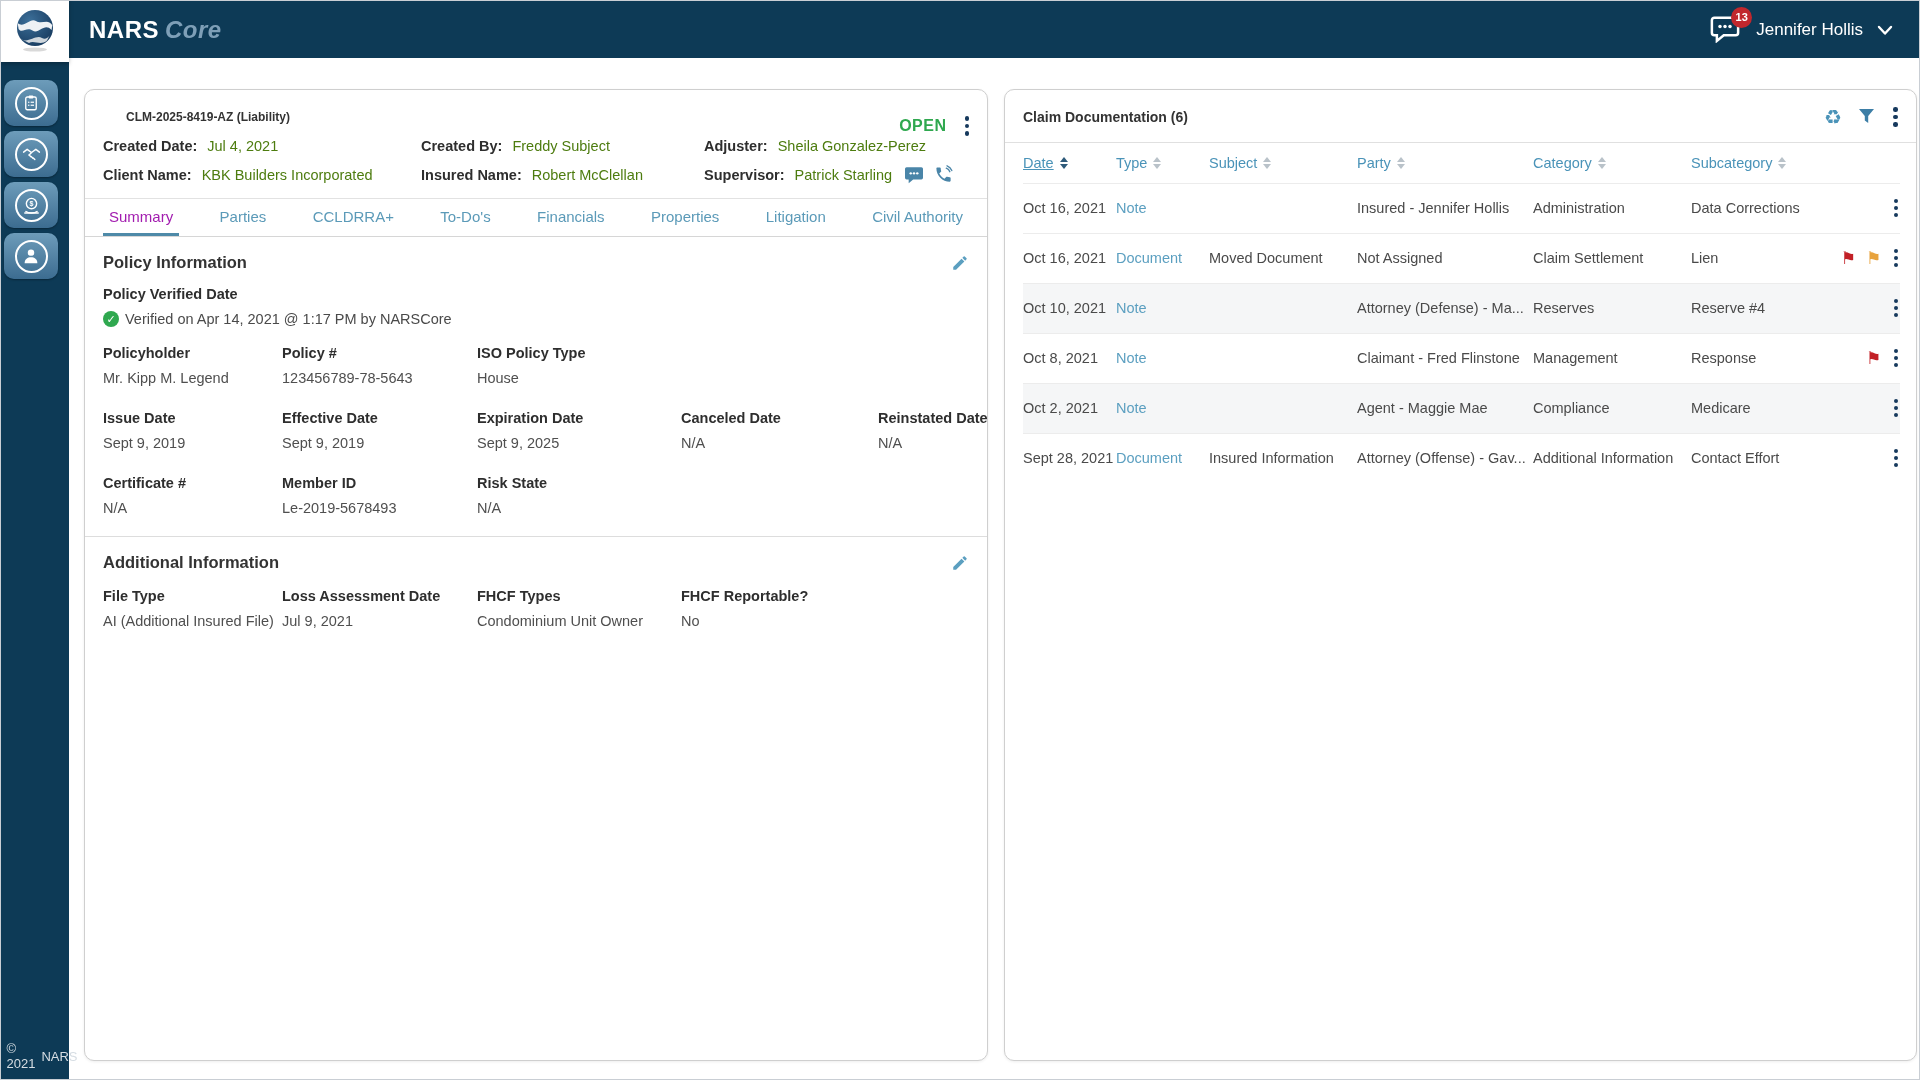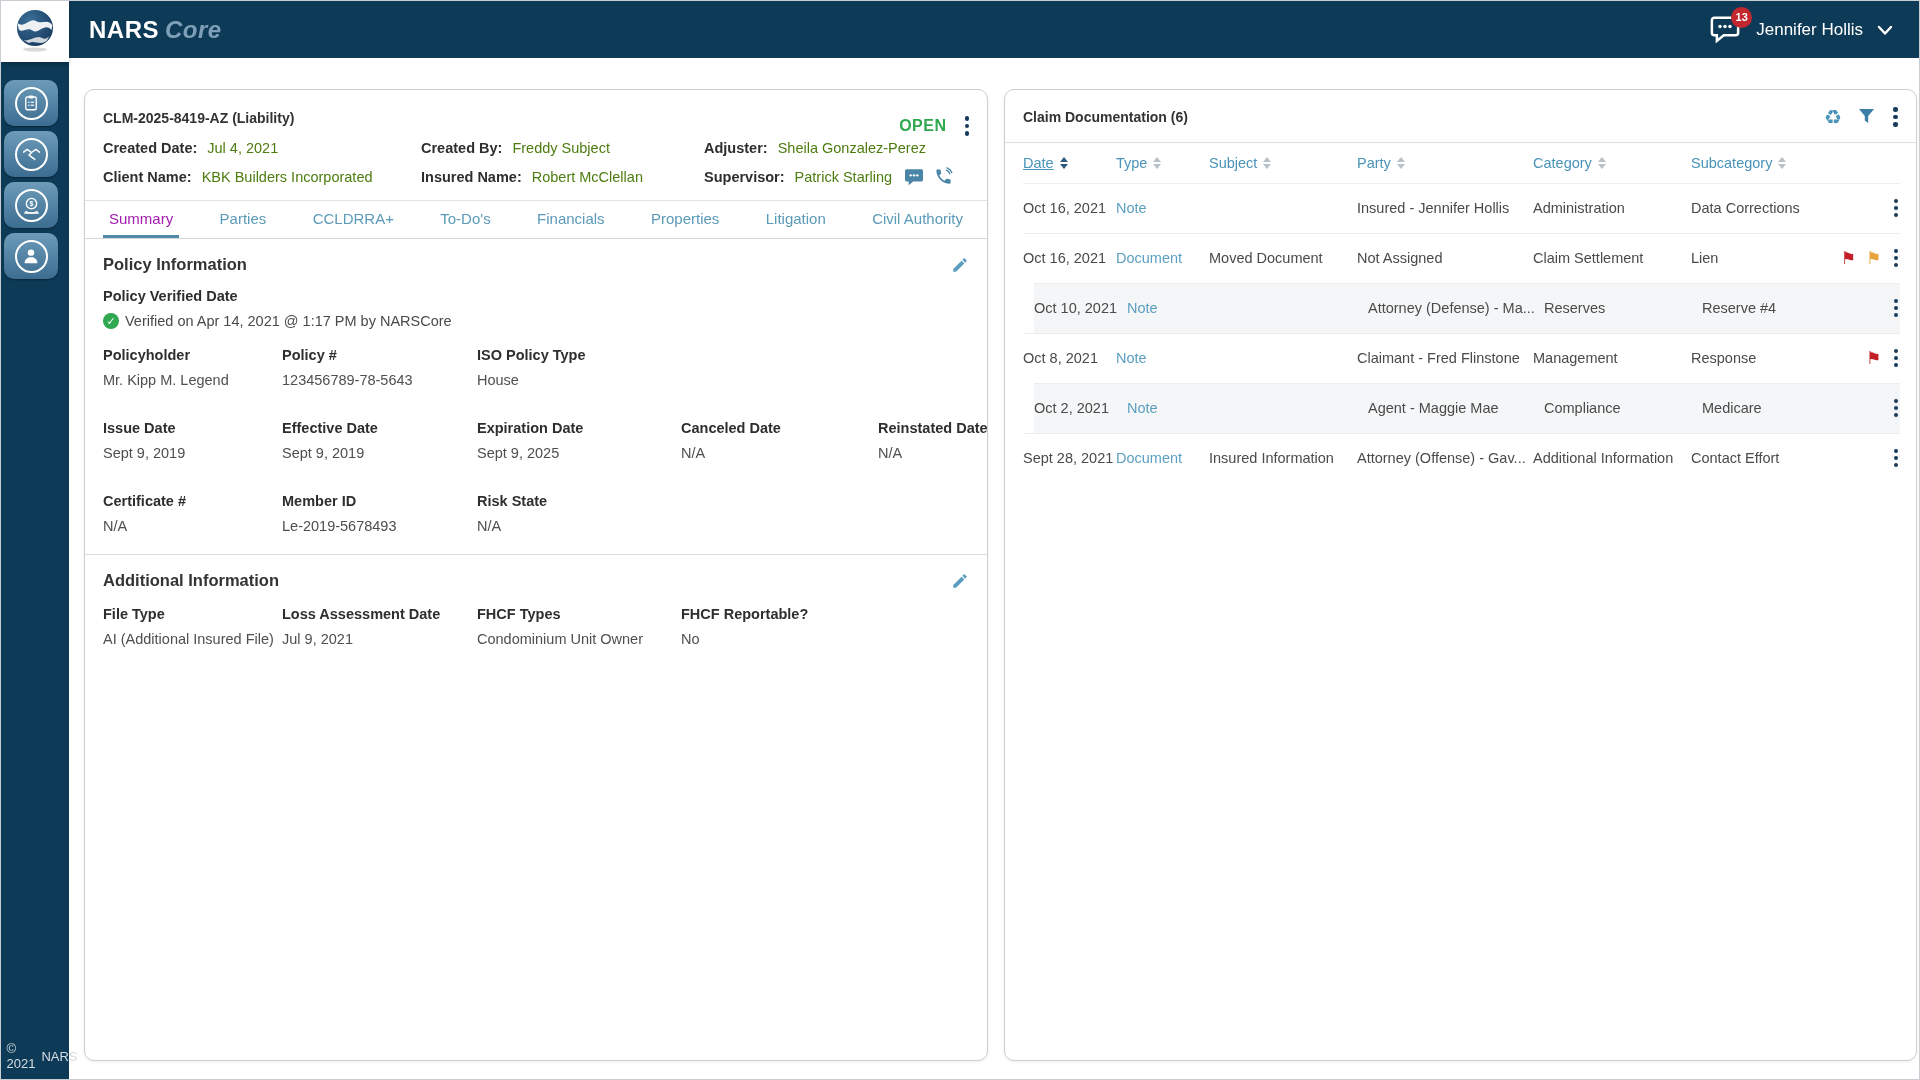--- a/index.html
+++ b/index.html
@@ -26,21 +26,21 @@
   .side-item{width:54px;height:46px;margin-left:3px;border-radius:10px;background:linear-gradient(180deg,#6d9cba,#3c6c90);display:flex;align-items:center;justify-content:center;box-shadow:0 1px 2px rgba(0,0,0,.35);cursor:pointer;}
   .side-ring{width:33px;height:33px;border:2.5px solid #fff;border-radius:50%;display:flex;align-items:center;justify-content:center;}
   .sidebar-footer{position:absolute;bottom:8px;left:7px;width:100%;display:flex;align-items:center;justify-content:center;gap:3px;color:#d6dde3;font-size:13px;}
   
   .main{position:absolute;top:57px;left:68px;right:0;bottom:0;background:#fff;display:flex;gap:16px;padding:31px 22px 18px 15px;}
   .card{border:1px solid #cfcfcf;border-radius:10px;background:#fff;box-shadow:0 1px 3px rgba(0,0,0,.07);}
   .card-claim{width:904px;position:relative;}
   .card-doc{flex:1;position:relative;}
   
   .claim-head{padding:20px 18px 14px;position:relative;}
-  .claim-title{font-size:14px;font-weight:bold;color:#333;}
+  .claim-title{font-size:12px;font-weight:bold;color:#333;margin-left:23px;}
   .meta-grid{margin-top:14px;display:grid;grid-template-columns:318px 283px 1fr;row-gap:11px;}
   .meta-item{font-size:14.5px;display:flex;align-items:center;white-space:nowrap;}
   .meta-item .lbl{font-weight:bold;color:#2e2e2e;margin-right:10px;}
   .meta-item .val{color:#4d7c0f;}
   .contact-icons{display:flex;align-items:center;gap:10px;margin-left:12px;}
   .status-area{position:absolute;top:24px;right:16px;display:flex;align-items:center;gap:16px;}
   .status-open{color:#2fa84f;font-size:16px;font-weight:bold;letter-spacing:.5px;}
   .kebab{display:flex;flex-direction:column;gap:3px;cursor:pointer;padding:2px;}
   .kebab i{width:4.5px;height:4.5px;border-radius:50%;background:#16395d;display:block;}
   .kebab.sm i{width:4px;height:4px;}
@@ -49,41 +49,41 @@
   .tab{display:flex;align-items:center;font-size:15px;color:#5b9ab8;border-bottom:3px solid transparent;padding:0 6px;cursor:pointer;white-space:nowrap;}
   .tab.active{color:#a21caf;border-bottom-color:#4e8aa8;}
   
   .section{padding:16px 18px 20px;}
   .section-head{display:flex;justify-content:space-between;align-items:center;}
   .section-title{font-size:16.5px;color:#333;font-weight:600;}
   .edit-btn{cursor:pointer;display:flex;align-items:center;}
   .verified-label{font-weight:bold;font-size:14.5px;color:#2e2e2e;margin-top:14px;}
   .verified-row{margin-top:9px;display:flex;align-items:center;gap:6px;font-size:14.5px;color:#4a4a4a;}
   .check-circle{width:16px;height:16px;border-radius:50%;background:#2fa84f;color:#fff;font-size:11px;display:flex;align-items:center;justify-content:center;font-family:"DejaVu Sans",sans-serif;}
-  .fields-grid{display:grid;grid-template-columns:179px 195px 204px 197px 1fr;margin-top:18px;row-gap:32px;}
+  .fields-grid{display:grid;grid-template-columns:179px 195px 204px 197px 1fr;margin-top:18px;row-gap:24px;}
   .flabel{font-weight:bold;font-size:14.5px;color:#2e2e2e;margin-bottom:9px;white-space:nowrap;}
   .fvalue{font-size:14.5px;color:#4f4f4f;white-space:nowrap;}
   .divider{border-top:1px solid #dddddd;}
   
   .doc-head{display:flex;align-items:center;padding:15px 16px 13px 18px;border-bottom:1px solid #e0e0e0;}
   .doc-title{font-size:14px;color:#333;font-weight:600;}
   .doc-actions{margin-left:auto;display:flex;align-items:center;gap:16px;}
   .recycle{color:#4a93b8;font-size:20px;font-family:"DejaVu Sans",sans-serif;cursor:pointer;line-height:1;}
   .table{padding:0 16px 0 18px;}
   .thead{display:flex;align-items:center;height:40px;color:#4a93b8;font-size:14.5px;}
   .th{display:flex;align-items:center;gap:6px;cursor:pointer;}
   .th.sorted .th-label{text-decoration:underline;}
   .sort{display:flex;flex-direction:column;gap:2px;}
   .sort b{width:0;height:0;border-left:4px solid transparent;border-right:4px solid transparent;display:block;}
   .sort .up{border-bottom:5px solid #b9c2c9;}
   .sort .dn{border-top:5px solid #b9c2c9;}
   .th.sorted .sort .up{border-bottom-color:#2e5a7a;}
   .th.sorted .sort .dn{border-top-color:#2e5a7a;}
   .trow{display:flex;align-items:center;height:50px;font-size:14.5px;color:#4a4a4a;border-top:1px solid #ececec;}
-  .trow.alt{background:#f5f6f7;margin-left:11px;}
+  .trow.alt{background:#f5f6f7;}
   .c-date{width:93px;}
   .c-type{width:93px;}
   .c-subject{width:148px;}
   .c-party{width:176px;}
   .c-category{width:158px;}
   .c-subcat{width:150px;}
   .cell{white-space:nowrap;overflow:hidden;padding-right:8px;}
   .c-actions{flex:1;display:flex;align-items:center;justify-content:flex-end;gap:10px;}
   .type-link{color:#5b9fc0;cursor:pointer;}
   .flag{font-size:17px;line-height:1;font-family:"DejaVu Sans",sans-serif;cursor:pointer;}

